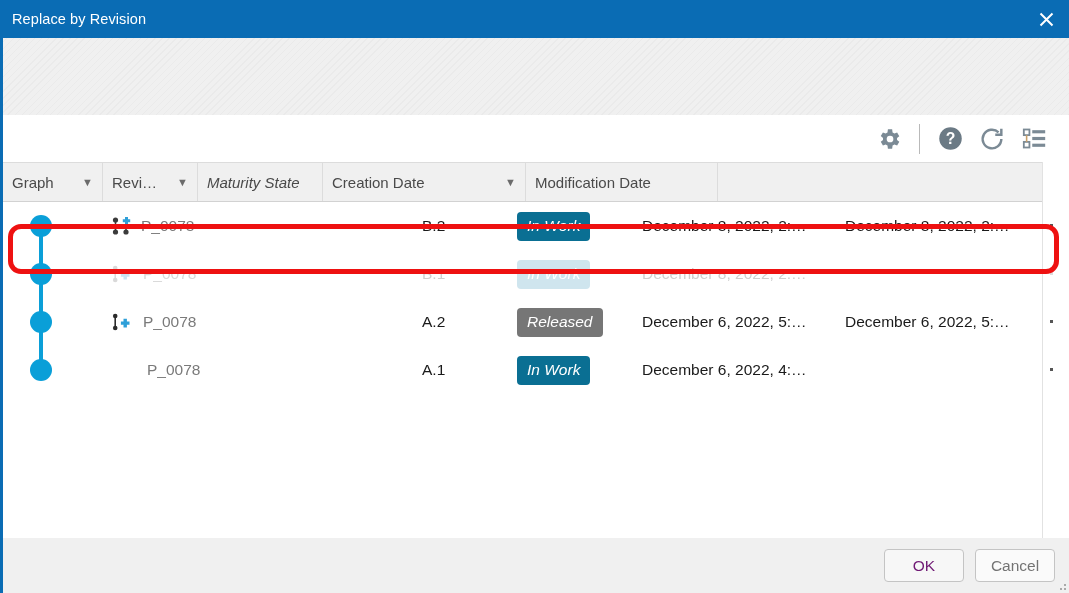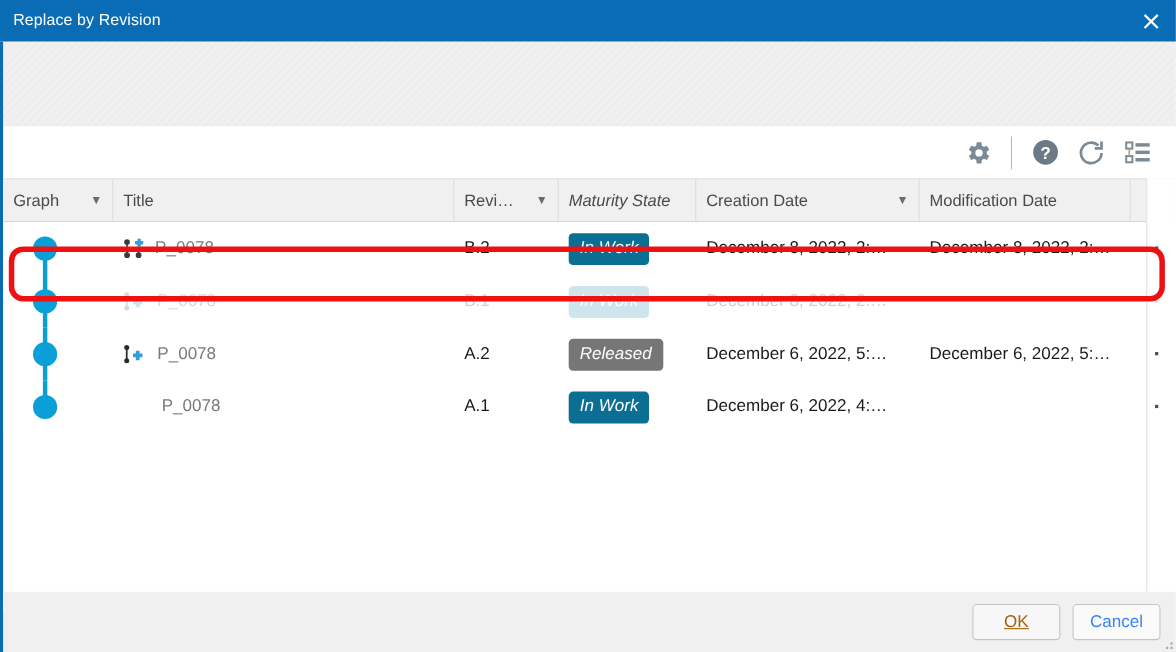--- a/index.html
+++ b/index.html
@@ -217,25 +217,25 @@
     box-sizing: border-box;
   }
   .btn {
     height: 33px;
     min-width: 80px;
     border: 1px solid #c4c4c4;
     border-radius: 4px;
     background: #fafafa;
     font-size: 15.5px;
     font-family: "Liberation Sans", sans-serif;
-    color: #3b82f6;
+    color: #737373;
     margin-left: 11px;
     cursor: pointer;
   }
-  .btn.disabled { color: #a16207; background: #f7f7f7; cursor: default; text-decoration: underline; }
+  .btn.disabled { color: #701a75; background: #f7f7f7; cursor: default; }
 
   #resize-grip {
     position: absolute; right: 3px; bottom: 3px;
     width: 9px; height: 9px;
   }
   #resize-grip i {
     position: absolute; width: 2px; height: 2px; background: #a9a9a9;
   }
 </style>
 </head>
@@ -286,23 +286,20 @@
           <rect x="10" y="16.6" width="11.5" height="2.8" fill="#7b8a95"></rect>
         </svg>
       </div>
     </div>
 
     <div id="table-wrap">
       <div id="table-header">
         <div class="th col-graph">
           <span class="th-label">Graph</span>
           <span class="caret">▼</span>
-        </div>
-        <div class="th col-title">
-          <span class="th-label">Title</span>
         </div>
         <div class="th col-rev">
           <span class="th-label">Revi…</span>
           <span class="caret">▼</span>
         </div>
         <div class="th col-mat">
           <span class="th-label">Maturity State</span>
         </div>
         <div class="th col-cre">
           <span class="th-label">Creation Date</span>

